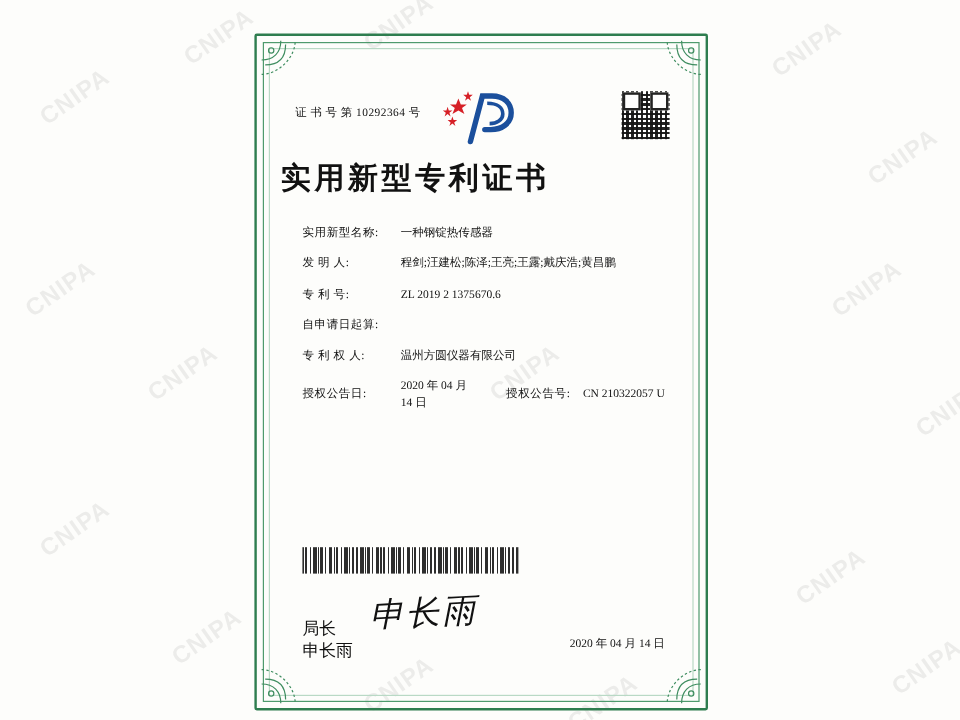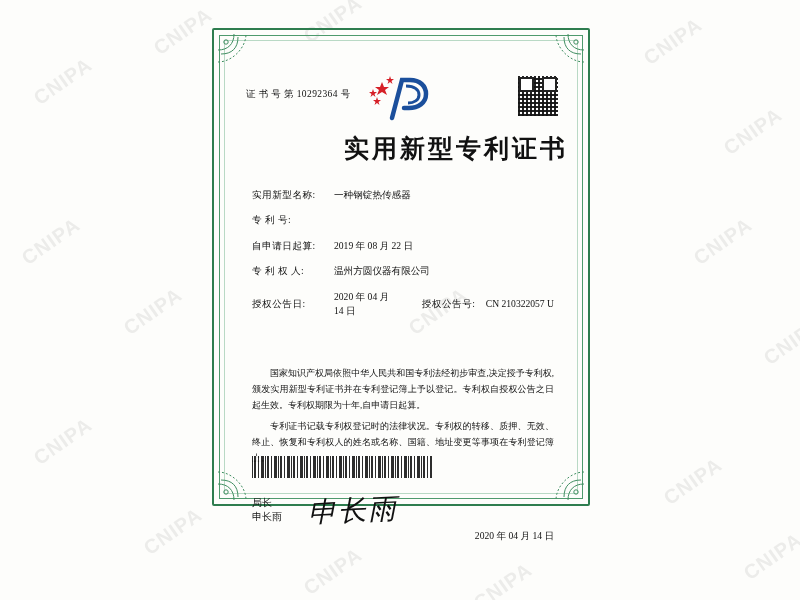--- a/index.html
+++ b/index.html
@@ -33,21 +33,21 @@
     color:rgba(150,150,150,0.16);
     transform:rotate(-35deg);
     letter-spacing:1px;
     white-space:nowrap;
   }
 
   
   .cert{
     position:absolute;
     left:212px; top:28px;
-    width:378px; height:478px;
+    width:378px; height:564px;
     background:transparent;
   }
   .border-outer{
     position:absolute;inset:0;
     border:2px solid #2e7d4f;
     border-radius:2px;
   }
   .border-inner{
     position:absolute;
     left:7px;top:7px;right:7px;bottom:7px;
@@ -105,21 +105,21 @@
     position:absolute;
     left:50%;top:24px;
     transform:translateX(-50%);
     width:78px;height:52px;
   }
   .emblem svg{width:100%;height:100%;display:block;}
 
   .title{
     position:absolute;
     left:0;right:0;top:84px;
-    text-align:right;
+    text-align:left;
     font-size:25px;
     font-weight:bold;
     color:#111;
     letter-spacing:3px;
     font-family:"DejaVu Serif", serif;
   }
 
   .fields{
     position:absolute;
     left:18px;right:14px;top:140px;
@@ -165,22 +165,22 @@
     left:18px;top:408px;
     width:180px;height:22px;
     background:repeating-linear-gradient(90deg,
       #111 0 1px,#fff 1px 2px,#111 2px 4px,#fff 4px 6px,
       #111 6px 7px,#fff 7px 9px,#111 9px 12px,#fff 12px 13px);
     opacity:.88;
   }
 
   .sig-block{
     position:absolute;
-    left:18px;top:448px;
-    font-size:10px;
+    left:18px;top:468px;
+    font-size:14px;
     color:#111;
     line-height:1.35;
   }
   .sig-script{
     position:absolute;
     left:74px;top:444px;
     font-size:28px;
     color:#111;
     font-family:"DejaVu Serif", serif;
     font-style:italic;
@@ -302,44 +302,44 @@
       </div>
 
       <div class="title">实用新型专利证书</div>
 
       <div class="fields">
         <div class="row">
           <div class="lbl">实用新型名称:</div>
           <div class="val">一种钢锭热传感器</div>
         </div>
         <div class="row">
+          <div class="lbl">发 明 人:</div>
+          <div class="val">程剑;汪建松;陈泽;王亮;王露;戴庆浩;黄昌鹏</div>
+        </div>
+        <div class="row">
           <div class="lbl">专 利 号:</div>
+          <div class="val">ZL 2019 2 1375670.6</div>
         </div>
         <div class="row">
           <div class="lbl">自申请日起算:</div>
-          <div class="val">2019 年 08 月 22 日</div>
         </div>
         <div class="row">
           <div class="lbl">专 利 权 人:</div>
           <div class="val">温州方圆仪器有限公司</div>
         </div>
         <div class="row two">
           <div class="lbl">授权公告日:</div>
           <div class="val">2020 年 04 月 14 日</div>
           <div class="col2">
             <div class="lbl">授权公告号:</div>
             <div class="val">CN 210322057 U</div>
           </div>
         </div>
       </div>
 
-      <div class="paras">
-        <p>国家知识产权局依照中华人民共和国专利法经初步审查,决定授予专利权,颁发实用新型专利证书并在专利登记簿上予以登记。专利权自授权公告之日起生效。专利权期限为十年,自申请日起算。</p>
-        <p>专利证书记载专利权登记时的法律状况。专利权的转移、质押、无效、终止、恢复和专利权人的姓名或名称、国籍、地址变更等事项在专利登记簿上。</p>
-      </div>
 
       <div class="barcode"></div>
 
       <div class="sig-block">
         <div>局长</div>
         <div>申长雨</div>
       </div>
       <div class="sig-script">申长雨</div>
 
       <div class="issue-date">2020 年 04 月 14 日</div>

